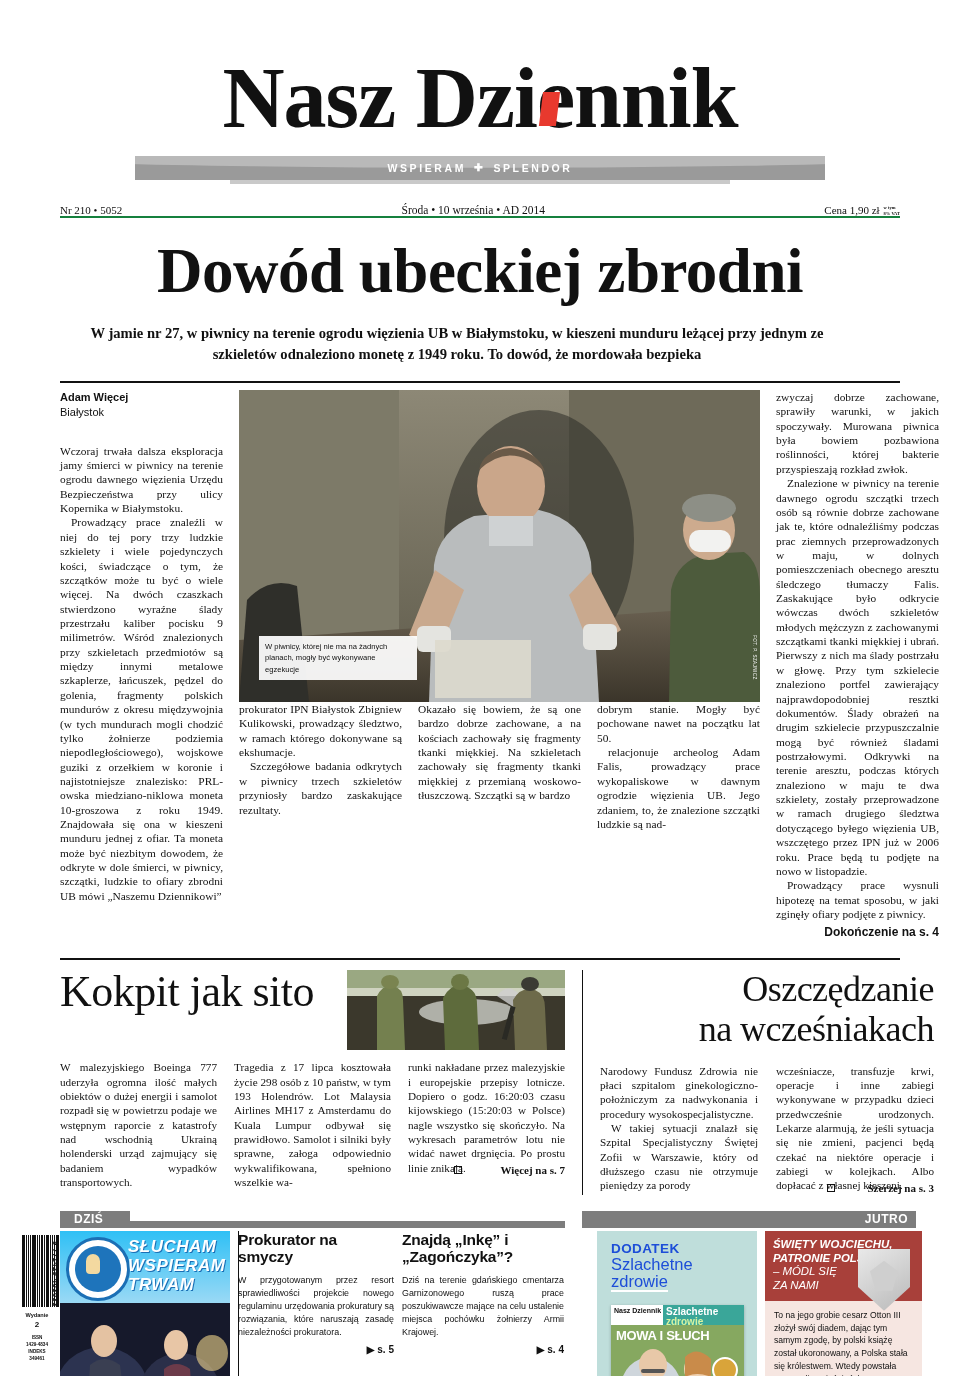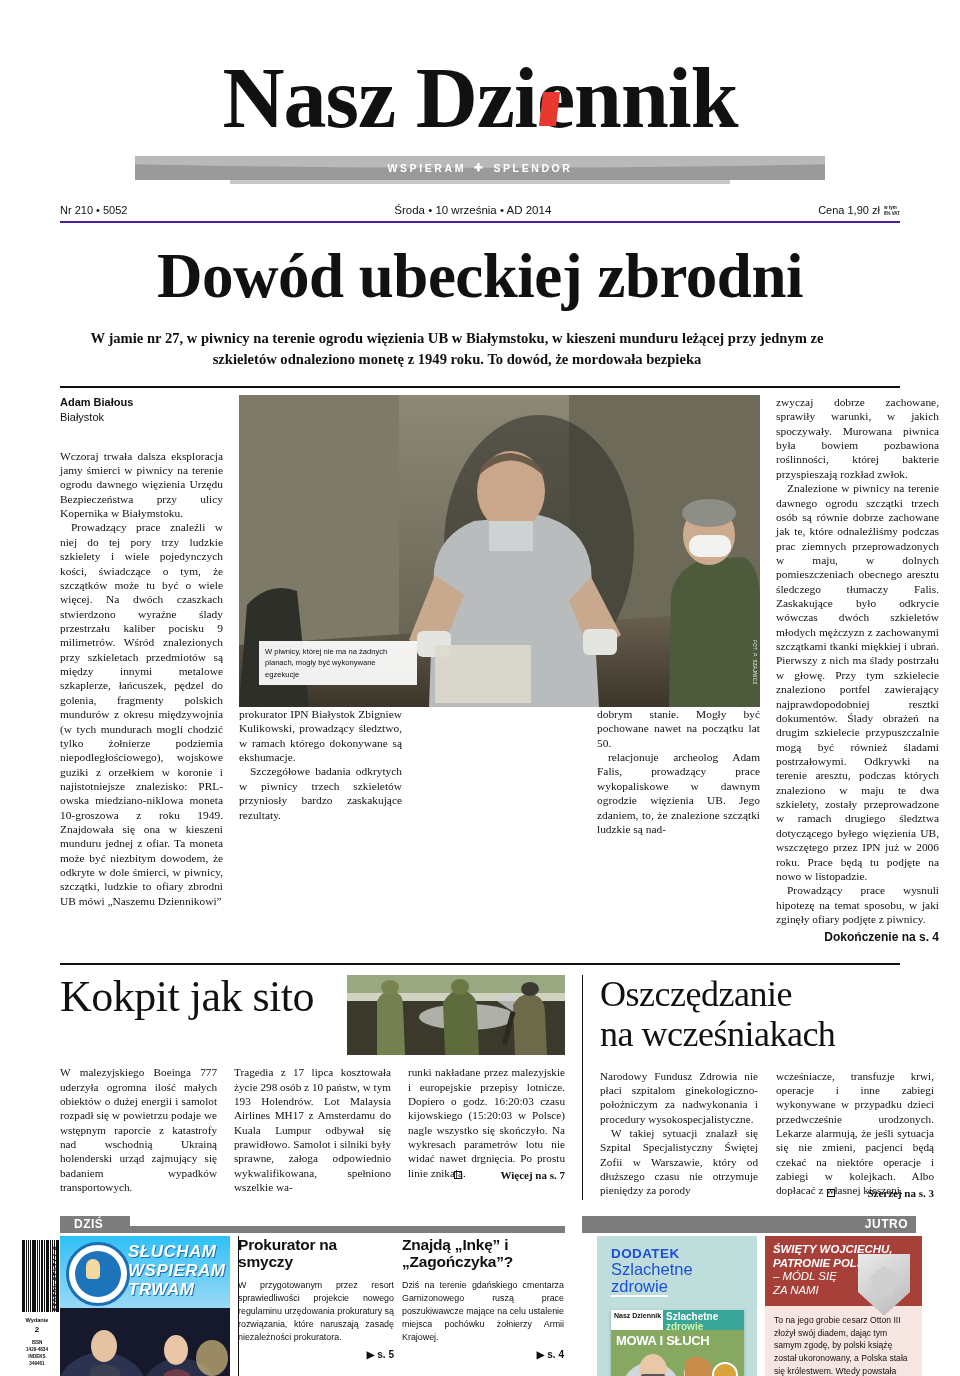--- a/index.html
+++ b/index.html
@@ -42,22 +42,22 @@
   .veritas{
     position:relative;z-index:2;color:#fff;font-family:"Liberation Sans",sans-serif;
     font-size:10.5px;font-weight:700;letter-spacing:2.6px;line-height:24px;
   }
   .veritas .sep{display:inline-block;margin:0 8px;position:relative;top:-1px;}
   .veritas-under{margin:0 auto;width:500px;height:4px;background:#c9c9c9;}
 
   .issueline{
     margin:20px 60px 0 60px;
     display:flex;justify-content:space-between;align-items:flex-end;
-    font-family:Liberation Sans, sans-serif;font-size:11px;color:#111;
-    border-bottom:2px solid #4c1d95;padding-bottom:5px;
+    font-family:Liberation Serif, serif;font-size:11px;color:#111;
+    border-bottom:2px solid #15803d;
   }
   .issueline .mid{font-size:11.5px;}
   .issueline .right{display:flex;align-items:flex-end;gap:4px;}
   .vat{font-size:4.5px;line-height:1.15;text-align:left;font-weight:700;}
 
   
   .lead-head{
     text-align:center;font-weight:700;font-size:63px;line-height:1.0;
     margin:22px 60px 0 60px;letter-spacing:-0.5px;
   }
@@ -101,21 +101,21 @@
   .cont{font-family:"Liberation Sans",sans-serif;font-size:12px;text-align:right;font-weight:700;margin-top:4px;}
   .endmark{display:inline-block;width:6px;height:6px;border:1px solid #111;margin-left:2px;}
 
   
   .features{
     margin:18px 60px 0 60px;border-top:2px solid #111;padding-top:10px;
     display:grid;grid-template-columns:505px 1px 334px;column-gap:17px;
   }
   .vrule{background:#111;width:1px;}
   .feat-head{font-weight:400;font-size:44px;line-height:1.02;letter-spacing:-0.5px;}
-  .feat-head.center{text-align:left;font-size:36px;line-height:1.1;}
+  .feat-head.center{text-align:right;font-size:36px;line-height:1.1;}
   .f-left-top{display:grid;grid-template-columns:270px 218px;column-gap:17px;align-items:start;}
   .f-photo{width:218px;height:80px;overflow:hidden;background:#6d6a52;}
   .f-cols-3{display:grid;grid-template-columns:157px 157px 157px;column-gap:17px;margin-top:10px;}
   .f-cols-2{display:grid;grid-template-columns:158px 158px;column-gap:18px;margin-top:14px;}
   .f-body{font-size:11.2px;line-height:1.28;text-align:justify;}
   .f-body p{margin:0;text-indent:11px;}
   .f-body p.noind{text-indent:0;}
   .more{font-family:Liberation Serif, serif;font-size:11px;font-weight:700;}
 
   
@@ -254,39 +254,42 @@
         <ellipse cx="470" cy="118" rx="27" ry="14" fill="#8d8f86"></ellipse>
 
         <path d="M0 312 L8 210 Q30 186 58 196 L70 312Z" fill="#2f2f2a"></path>
       </svg>
       <div class="cap">W piwnicy, której nie ma na żadnych planach, mogły być wykonywane egzekucje</div>
       <div class="credit">FOT. P. SZAJNICZ</div>
     </div>
 
     <div>
       <div class="byline">
-        <div>Adam Białous</div>
+        <div>Adam Więcej</div>
         <div class="city">Białystok</div>
       </div>
       <div class="body-col" style="margin-top:24px;">
         <p class="noind">Wczoraj trwała dalsza eksploracja jamy śmierci w piwnicy na terenie ogrodu dawnego więzienia Urzędu Bezpieczeństwa przy ulicy Kopernika w Białymstoku.</p>
         <p>Prowadzący prace znaleźli w niej do tej pory trzy ludzkie szkielety i wiele pojedynczych kości, świadczące o tym, że szczątków może tu być o wiele więcej. Na dwóch czaszkach stwierdzono wyraźne ślady przestrzału  kaliber pocisku 9 milimetrów. Wśród znalezionych przy szkieletach przedmiotów są między innymi metalowe szkaplerze, łańcuszek, pędzel do golenia, fragmenty polskich mundurów z okresu międzywojnia (w tych mundurach mogli chodzić tylko żołnierze podziemia niepodległościowego), wojskowe guziki z orzełkiem w koronie i najistotniejsze znalezisko: PRL-owska miedziano-niklowa moneta 10-groszowa z roku 1949. Znajdowała się ona w kieszeni munduru jednej z ofiar.   Ta moneta może być niezbitym dowodem, że odkryte w dole śmierci, w piwnicy, szczątki, ludzkie to ofiary zbrodni UB  mówi „Naszemu Dziennikowi”</p>
       </div>
     </div>
 
     <div>
       <div class="spacer-photo"></div>
       <div class="body-col">
         <p class="noind">prokurator IPN Białystok Zbigniew Kulikowski, prowadzący śledztwo, w ramach którego dokonywane są ekshumacje.</p>
         <p>Szczegółowe badania odkrytych w piwnicy trzech szkieletów przyniosły bardzo zaskakujące rezultaty.</p>
       </div>
     </div>
 
     <div>
       <div class="spacer-photo"></div>
+      <div class="body-col">
+        <p class="noind">Okazało się bowiem, że są one bardzo dobrze zachowane, a na kościach zachowały się fragmenty tkanki miękkiej.   Na szkieletach zachowały się fragmenty tkanki miękkiej z przemianą woskowo-tłuszczową. Szczątki są w bardzo</p>
+      </div>
     </div>
 
     <div>
       <div class="spacer-photo"></div>
       <div class="body-col">
         <p class="noind">dobrym stanie. Mogły być pochowane nawet na początku lat 50.</p>
         <p> relacjonuje archeolog Adam Falis, prowadzący prace wykopaliskowe w dawnym ogrodzie więzienia UB. Jego zdaniem, to, że znalezione szczątki ludzkie są nad-</p>
       </div>
     </div>
 

